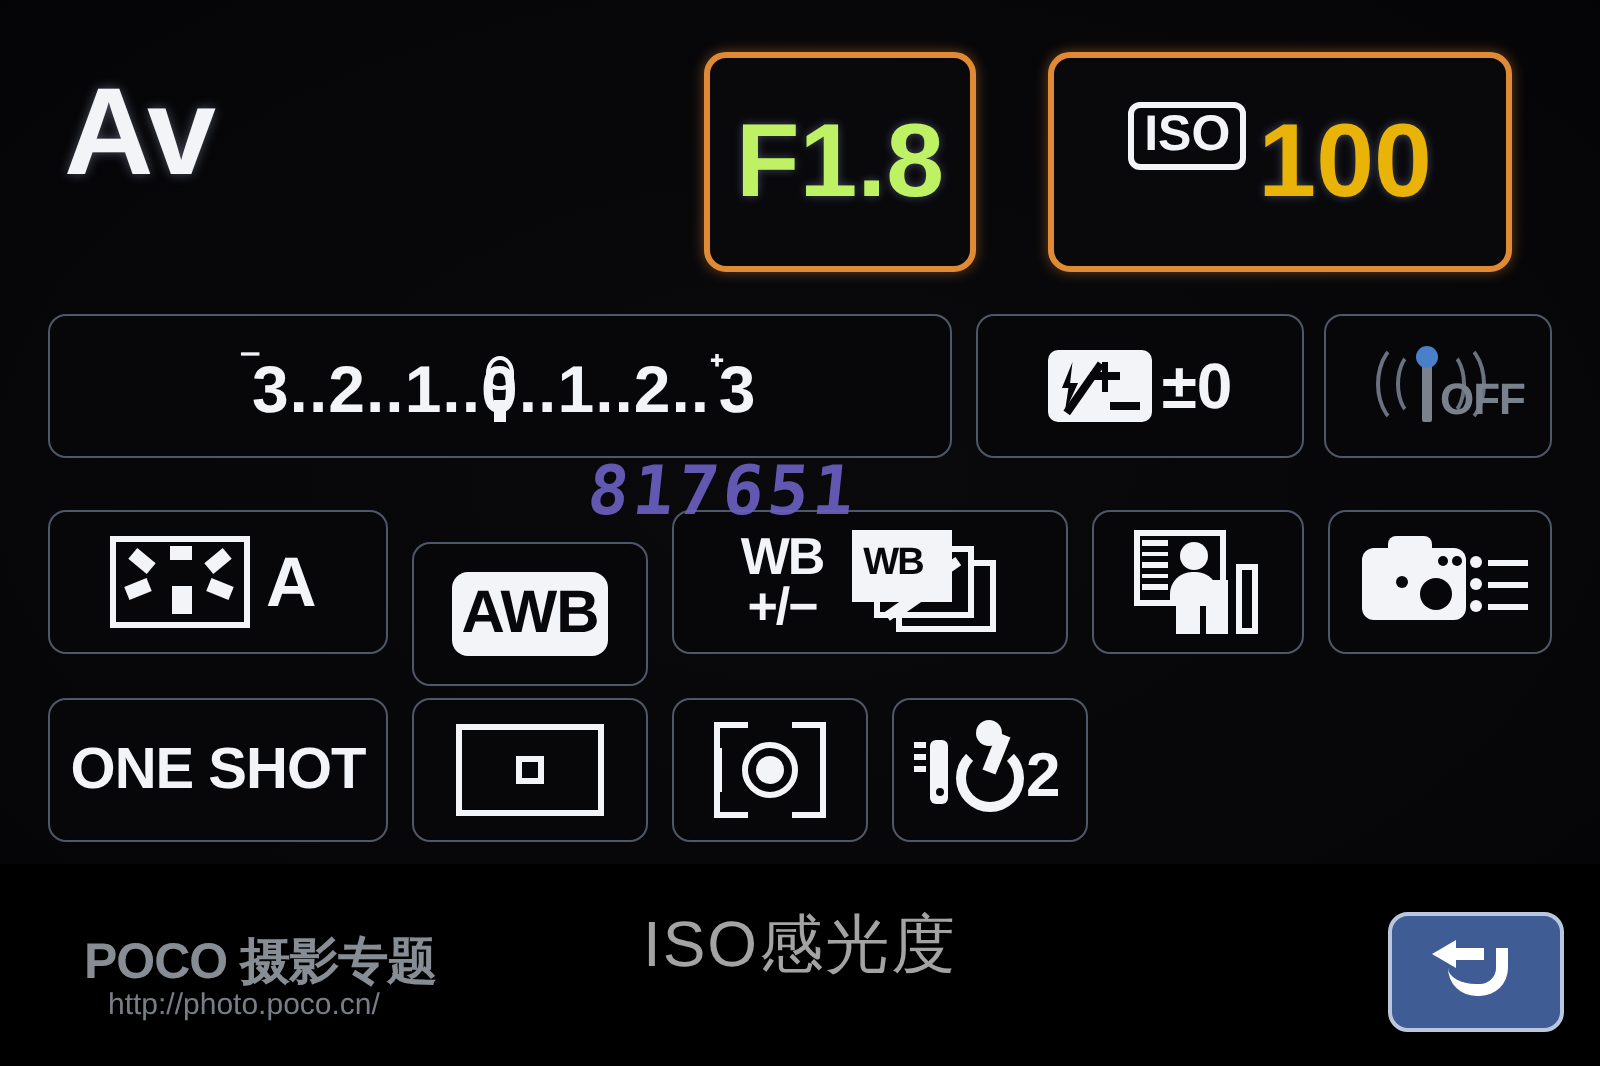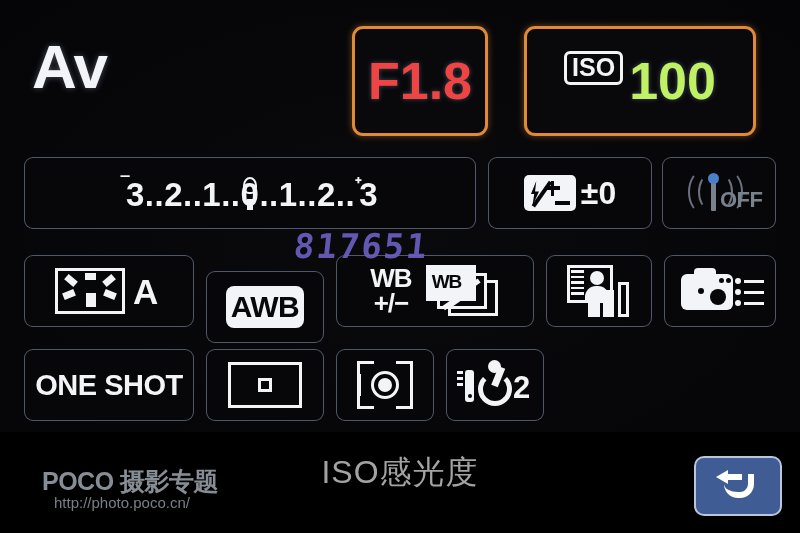--- a/index.html
+++ b/index.html
@@ -49,42 +49,42 @@
     background: #09090c;
     box-shadow: 0 0 7px rgba(224,138,53,0.45);
     display: flex;
     align-items: center;
     justify-content: center;
   }
   #aperture-box { left: 352px; top: 26px; width: 130px; height: 104px; }
   #aperture-value {
     font-size: 52px;
     font-weight: bold;
-    color: #ef4444;
+    color: #bef264;
     letter-spacing: 0px;
     text-shadow: 0 0 5px rgba(200,215,255,0.3);
   }
   #iso-box { left: 524px; top: 26px; width: 226px; height: 104px; gap: 6px; }
   #iso-tag {
     display: inline-block;
     border: 3px solid #f2f4f8;
     border-radius: 6px;
     padding: 1px 5px 2px 5px;
     font-size: 25px;
     font-weight: bold;
     line-height: 1;
     letter-spacing: 0px;
     color: #f2f4f8;
     position: relative;
     top: -13px;
   }
   #iso-value {
     font-size: 52px;
     font-weight: bold;
-    color: #bef264;
+    color: #eab308;
     text-shadow: 0 0 5px rgba(200,215,255,0.3);
   }
 
   
   .cell {
     position: absolute;
     border: 1px solid rgba(168,186,220,0.45);
     border-radius: 9px;
     background: #07070a;
     display: flex;

